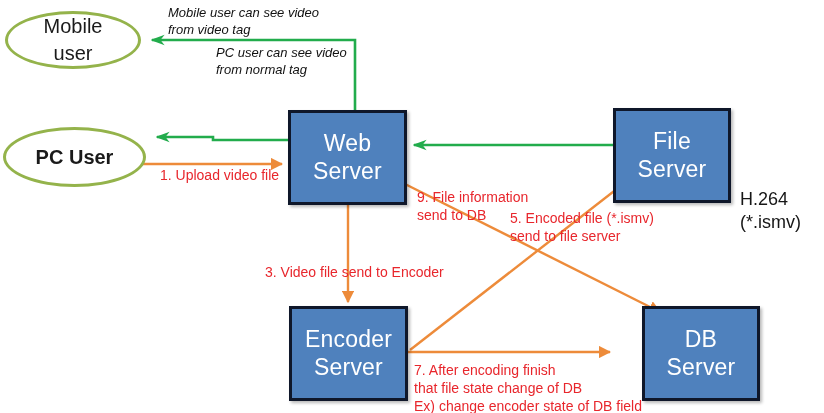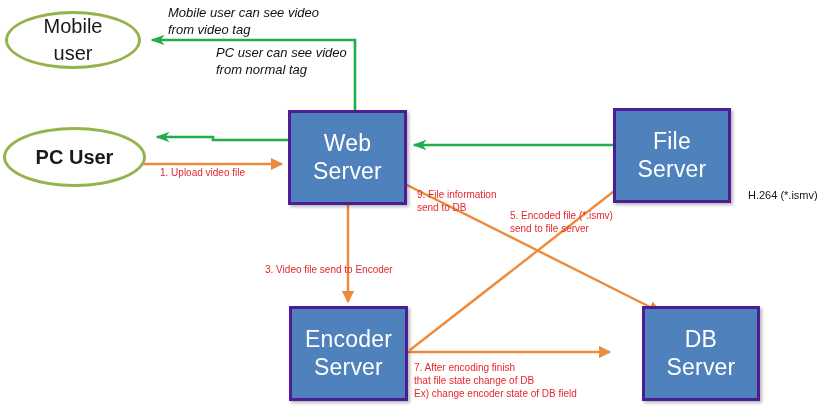--- a/index.html
+++ b/index.html
@@ -28,21 +28,21 @@
   .node {
     position: absolute;
     box-sizing: border-box;
     display: flex;
     align-items: center;
     justify-content: center;
     text-align: center;
   }
   .node-box {
     background: #4F81BD;
-    border: 3px solid #4c1d95;
+    border: 3px solid #0f172a;
     box-shadow: 2px 2px 3px rgba(0,0,0,0.28);
     color: #ffffff;
     font-size: 23px;
     line-height: 1.18;
     font-weight: 400;
     letter-spacing: .2px;
   }
   .node-ellipse {
     background: #ffffff;
     border: 3px solid #94B34B;
@@ -57,31 +57,30 @@
   }
 
   
   .annot {
     position: absolute;
     white-space: pre-line;
     line-height: 1.3;
   }
   .annot-red {
     color: #E8262C;
-    font-size: 10px;
+    font-size: 14px;
   }
   .annot-black {
     color: #111111;
     font-size: 13px;
     font-style: italic;
   }
   .annot-dark {
     color: #161616;
-    font-size: 11px;
-    margin-left: 8px;
+    font-size: 18px;
   }
 </style>
 </head>
 <body>
 
 <div id="canvas">
 
   <svg id="edges" viewBox="0 0 824 413" xmlns="http://www.w3.org/2000/svg">
     <defs>
       <marker id="arrow-orange" viewBox="0 0 10 10" refX="9" refY="5" markerWidth="5.2" markerHeight="5.2" orient="auto-start-reverse">

